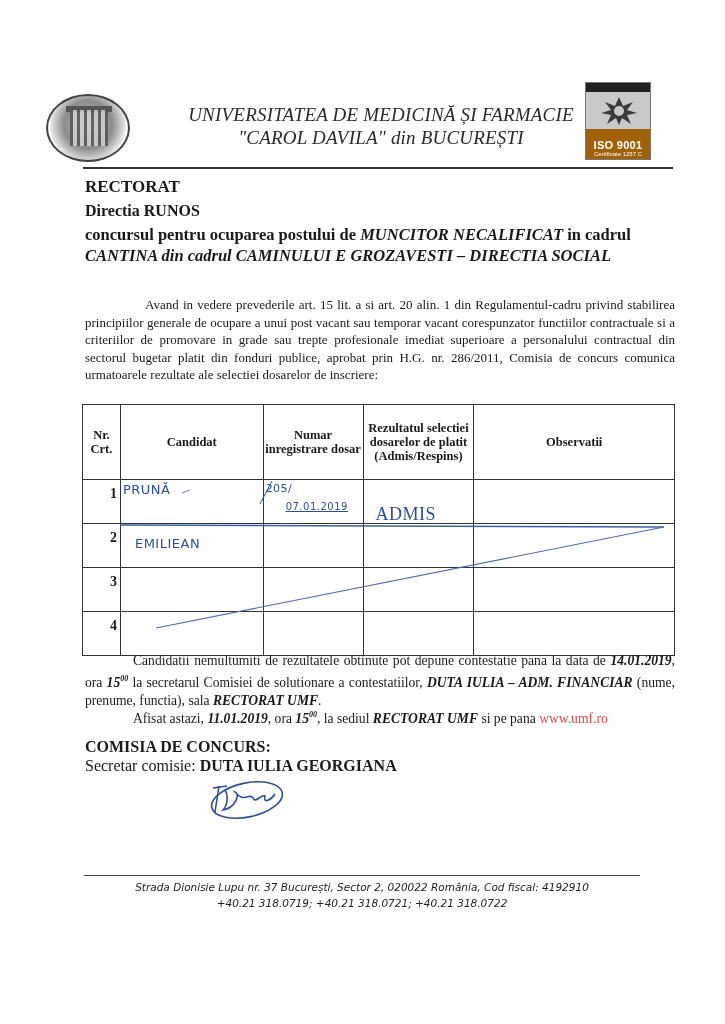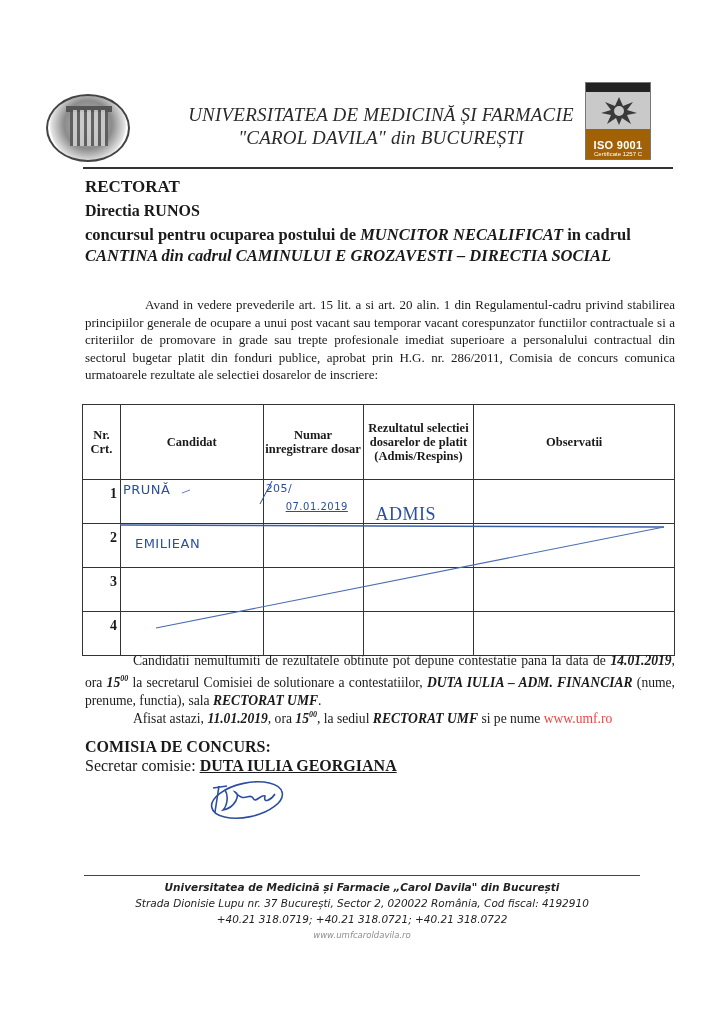--- a/index.html
+++ b/index.html
@@ -40,21 +40,21 @@
 
   
   .contest { left: 85px; top: 652px; width: 590px; font-size: 13.6px; line-height: 18px; text-align: justify; }
   .contest .ind { padding-left: 48px; }
   .bi { font-weight: bold; font-style: italic; }
   sup { font-size: 8px; }
   .afisat { left: 133px; top: 706px; font-size: 13.6px; line-height: 18px; }
   .site { color: #ef4444; }
   .comisia { left: 85px; top: 738px; font-weight: bold; font-size: 16px; }
   .secretar { left: 85px; top: 757px; font-size: 16px; }
-  .secretar b { font-weight: bold; text-decoration: underline; }
+  .secretar b { font-weight: bold; }
   .signature { left: 205px; top: 774px; width: 85px; height: 52px; }
 
   
   .footer-rule { left: 84px; top: 875px; width: 556px; height: 0; border-top: 1.5px solid #444; }
   .footer { left: 84px; top: 879px; width: 556px; text-align: center; font-family: "DejaVu Sans", sans-serif; font-style: italic; font-size: 10.5px; line-height: 16px; color: #222; }
   .footer .name { font-weight: bold; }
   .footer .web { color: #8d8d8d; font-size: 8.5px; }
 </style>
 </head>
 <body>
@@ -155,32 +155,30 @@
   <line x1="664" y1="527" x2="156" y2="628" stroke="#4a6db0" stroke-width="1.1"></line>
   <line x1="182" y1="493" x2="190" y2="490" stroke="#3a5ea8" stroke-width="0.8"></line>
   <line x1="260" y1="504" x2="272" y2="481" stroke="#2b4f9e" stroke-width="1"></line>
 </svg>
 
 <div class="abs contest">
   <span class="ind"></span><span>Candidatii nemultumiti de rezultatele obtinute pot depune contestatie pana la data de </span><span class="bi">14.01.2019</span><span>, ora </span><span class="bi"><span>15</span><sup>00</sup></span><span> la secretarul Comisiei de solutionare a contestatiilor, </span><span class="bi">DUTA IULIA – ADM. FINANCIAR</span><span> (nume, prenume, functia), sala </span><span class="bi">RECTORAT UMF</span><span>.</span>
 </div>
 
 <div class="abs afisat">
-  <span>Afisat astazi, </span><span class="bi">11.01.2019</span><span>, ora </span><span class="bi"><span>15</span><sup>00</sup></span><span>, la sediul </span><span class="bi">RECTORAT UMF</span><span> si  pe nume </span><span class="site">www.umf.ro</span>
+  <span>Afisat astazi, </span><span class="bi">11.01.2019</span><span>, ora </span><span class="bi"><span>15</span><sup>00</sup></span><span>, la sediul </span><span class="bi">RECTORAT UMF</span><span> si  pe pana </span><span class="site">www.umf.ro</span>
 </div>
 
 <div class="abs comisia">COMISIA DE CONCURS:</div>
 <div class="abs secretar">
   <span>Secretar comisie: </span><b>DUTA IULIA GEORGIANA</b>
 </div>
 
 <svg class="abs signature" viewBox="0 0 85 52">
   <ellipse cx="42" cy="26" rx="36" ry="17" transform="rotate(-12 42 26)" fill="none" stroke="#2b4f9e" stroke-width="1.6"></ellipse>
   <path d="M8 14 L22 12 M14 12 L10 38 M20 16 C24 22 22 32 18 36 C30 34 36 20 30 18 C40 30 44 18 48 24 C50 30 56 20 60 22 C58 30 66 26 70 20" fill="none" stroke="#2b4f9e" stroke-width="1.6"></path>
 </svg>
 
 <div class="abs footer-rule"></div>
 <div class="abs footer">
-  <div class="name">Universitatea de Medicină și Farmacie „Carol Davila" din București</div>
   <div>Strada Dionisie Lupu nr. 37 București, Sector 2, 020022 România, Cod fiscal: 4192910</div>
   <div>+40.21 318.0719; +40.21 318.0721; +40.21 318.0722</div>
-  <div class="web">www.umfcaroldavila.ro</div>
 </div>
 
 </body></html>

